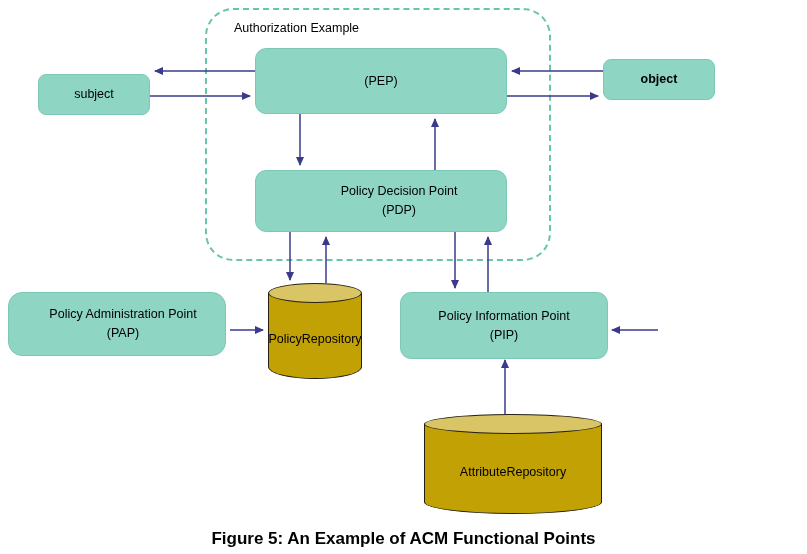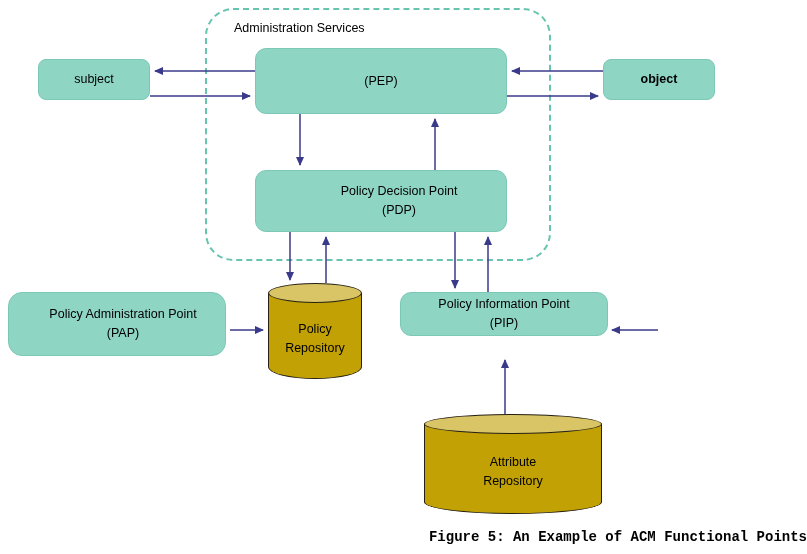--- a/index.html
+++ b/index.html
@@ -25,71 +25,71 @@
 
   
   .node {
     position: absolute;
     background: #8fd5c4;
     border: 1px solid #7cc8b6;
     display: flex; flex-direction: column;
     align-items: center; justify-content: center;
     text-align: center; font-size: 12.5px; line-height: 1.5;
   }
-  #node-subject { left: 38px;  top: 59px;  width: 112px; height: 41px; border-radius: 8px; }
+  #node-subject { left: 38px;  top: 74px;  width: 112px; height: 41px; border-radius: 8px; }
   #node-object  { left: 603px; top: 59px;  width: 112px; height: 41px; border-radius: 8px; font-weight: bold; }
   #node-pep     { left: 255px; top: 48px;  width: 252px; height: 66px; border-radius: 11px; }
   #node-pdp     { left: 255px; top: 170px; width: 252px; height: 62px; border-radius: 11px; padding-left: 36px; }
   #node-pap     { left: 8px;   top: 292px; width: 218px; height: 64px; border-radius: 14px; padding-left: 12px; }
-  #node-pip     { left: 400px; top: 292px; width: 208px; height: 44px; border-radius: 11px; }
+  #node-pip     { left: 400px; top: 292px; width: 208px; height: 67px; border-radius: 11px; }
 
   
   .cylinder { position: absolute; }
   .cyl-top {
     position: absolute; left: 0; top: 0; width: 100%; height: 20px;
     background: #d9c566; border: 1.6px solid #262014; border-radius: 50%;
     z-index: 2;
   }
   .cyl-body {
     position: absolute; left: 0; top: 10px; width: 100%; bottom: 0;
     background: #c2a104; border: 1.6px solid #262014; border-top: none;
     border-radius: 0 0 50% 50% / 0 0 12px 12px;
     z-index: 1;
   }
   .cyl-label {
     position: absolute; left: 0; right: 0; top: 22px; bottom: 6px;
-    display: flex; flex-direction: column; align-items: center; justify-content: center;
+    display: flex; flex-direction: row; align-items: center; justify-content: center;
     text-align: center; font-size: 12.5px; line-height: 1.5; z-index: 3;
   }
   #cyl-policy { left: 268px; top: 283px; width: 94px;  height: 96px; }
   #cyl-env    { left: 658px; top: 287px; width: 114px; height: 84px; }
   #cyl-attr   { left: 424px; top: 414px; width: 178px; height: 100px; }
 
   
   #arrows {
     position: absolute; left: 0; top: 0; width: 807px; height: 554px;
     pointer-events: none; z-index: 4;
   }
   #arrows line { stroke: #3a3a8a; stroke-width: 1.5; }
 
   
   #caption {
     position: absolute; left: 0; right: 0; top: 529px;
-    text-align: right;
-    font-family: Liberation Mono, monospace;
-    font-weight: bold; font-size: 14px;
+    text-align: center;
+    font-family: Liberation Sans, sans-serif;
+    font-weight: bold; font-size: 17px;
   }
 </style>
 </head>
 <body>
 
 <div class="stage">
 
   <div id="auth-box">
-    <div id="auth-label">Administration Services</div>
+    <div id="auth-label">Authorization Example</div>
   </div>
 
   <div class="node" id="node-subject">
     <span>subject</span>
   </div>
 
   <div class="node" id="node-object">
     <span>object</span>
   </div>
 

